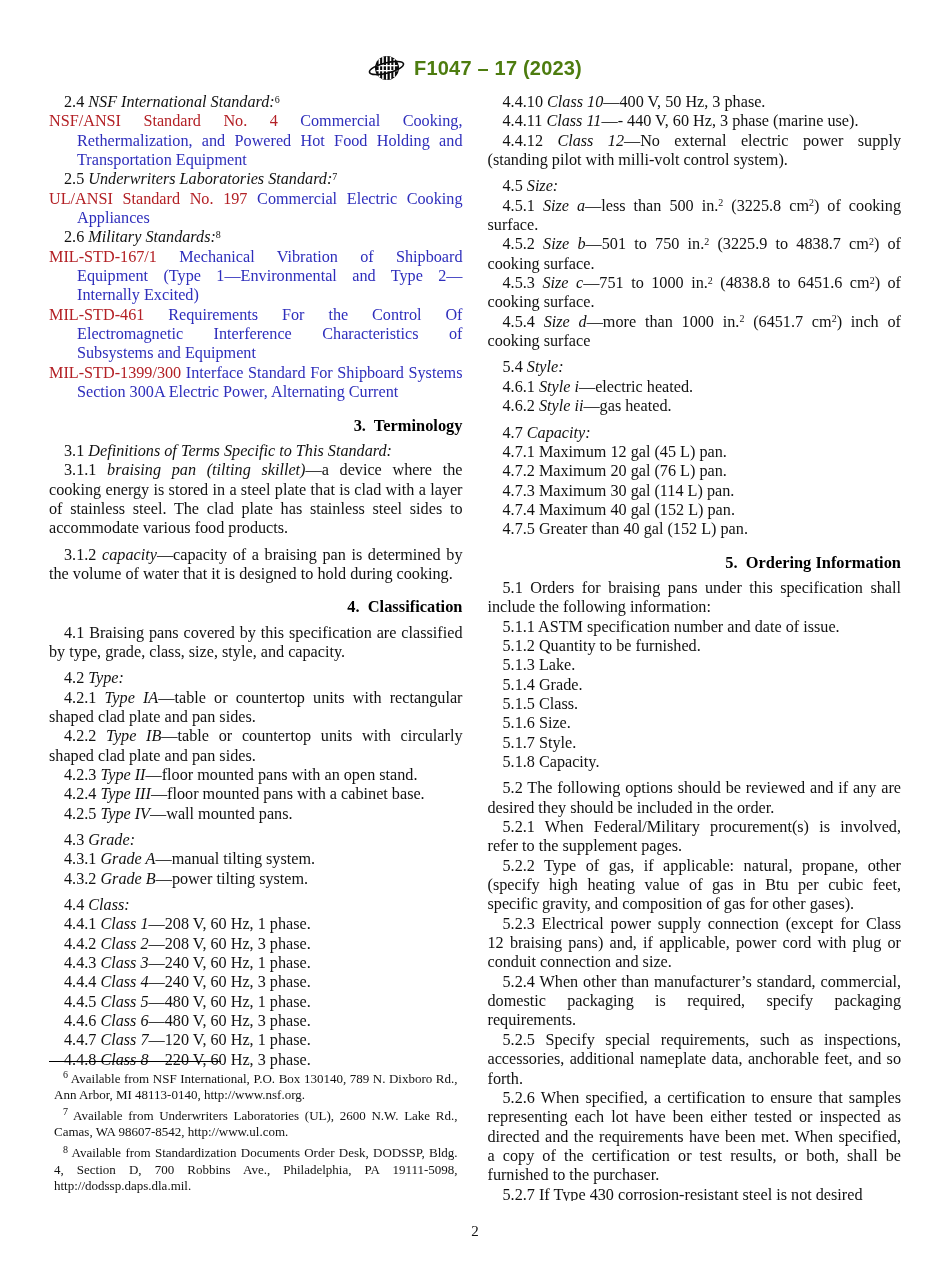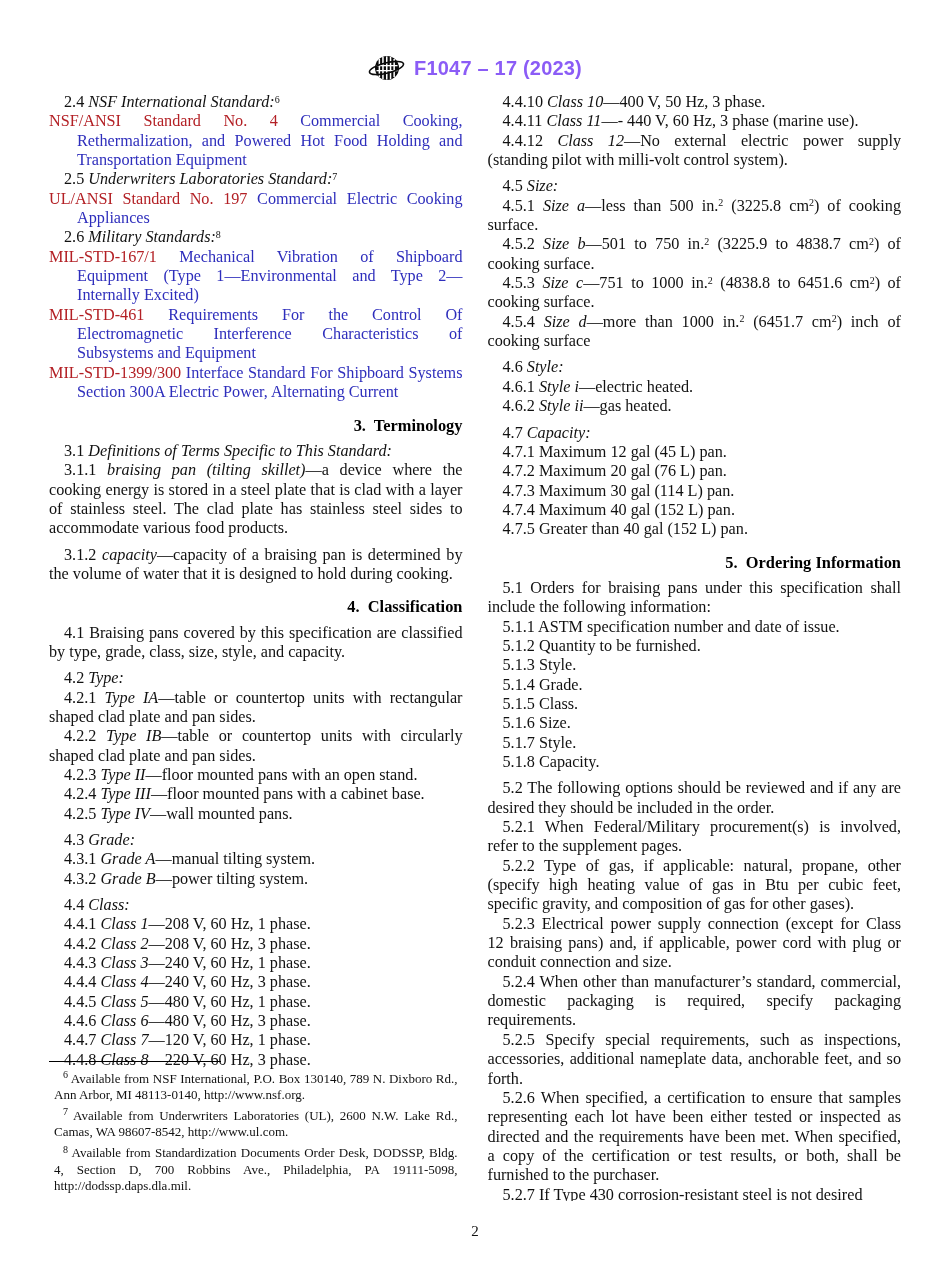--- a/index.html
+++ b/index.html
@@ -7,21 +7,21 @@
     width:950px;height:1272px;position:relative;overflow:hidden;
     font-family:"Liberation Serif","DejaVu Serif",serif;
     color:#111;
   }
   .page{padding:50px 49px 0 49px;box-sizing:border-box;height:100%;position:relative;}
   header.doc-header{
     display:flex;justify-content:center;align-items:center;gap:9px;height:36px;
   }
   .designation{
     font-family:"Liberation Sans","DejaVu Sans",sans-serif;
-    font-weight:bold;font-size:20px;letter-spacing:.2px;color:#8b5cf6;
+    font-weight:bold;font-size:20px;letter-spacing:.2px;color:#4d7c0f;
   }
   .cols{display:flex;gap:25px;margin-top:7px;height:1108px;overflow:hidden;}
   .col{width:414px;position:relative;}
   .col p{margin:0;text-align:justify;font-size:16.2px;line-height:19.35px;}
   .col p.para{text-indent:15px;}
   .col p.ref{padding-left:28px;text-indent:-28px;}
   .col p.sp{margin-top:7px;}
   h2.shead{
     font-size:16.4px;line-height:19.35px;margin:13px 0 7px 0;
     font-weight:bold;color:#000;text-align:right;
@@ -108,34 +108,34 @@
       </section>
     <section class="col" id="col-right">
         <p class="para"><span>4.4.10 </span><i>Class 10</i><span>—400 V, 50 Hz, 3 phase.</span></p>
         <p class="para"><span>4.4.11 </span><i>Class 11</i><span>—- 440 V, 60 Hz, 3 phase (marine use).</span></p>
         <p class="para"><span>4.4.12 </span><i>Class 12</i><span>—No external electric power supply (standing pilot with milli-volt control system).</span></p>
         <p class="para sp"><span>4.5 </span><i>Size:</i></p>
         <p class="para"><span>4.5.1 </span><i>Size a</i><span>—less than 500 in.</span><sup>2</sup><span> (3225.8 cm</span><sup>2</sup><span>) of cooking surface.</span></p>
         <p class="para"><span>4.5.2 </span><i>Size b</i><span>—501 to 750 in.</span><sup>2</sup><span> (3225.9 to 4838.7 cm</span><sup>2</sup><span>) of cooking surface.</span></p>
         <p class="para"><span>4.5.3 </span><i>Size c</i><span>—751 to 1000 in.</span><sup>2</sup><span> (4838.8 to 6451.6 cm</span><sup>2</sup><span>) of cooking surface.</span></p>
         <p class="para"><span>4.5.4 </span><i>Size d</i><span>—more than 1000 in.</span><sup>2</sup><span> (6451.7 cm</span><sup>2</sup><span>) inch of cooking surface</span></p>
-        <p class="para sp"><span>4.6 </span><i>Style:</i></p>
+        <p class="para sp"><span>5.4 </span><i>Style:</i></p>
         <p class="para"><span>4.6.1 </span><i>Style i</i><span>—electric heated.</span></p>
         <p class="para"><span>4.6.2 </span><i>Style ii</i><span>—gas heated.</span></p>
         <p class="para sp"><span>4.7 </span><i>Capacity:</i></p>
         <p class="para"><span>4.7.1 Maximum 12 gal (45 L) pan.</span></p>
         <p class="para"><span>4.7.2 Maximum 20 gal (76 L) pan.</span></p>
         <p class="para"><span>4.7.3 Maximum 30 gal (114 L) pan.</span></p>
         <p class="para"><span>4.7.4 Maximum 40 gal (152 L) pan.</span></p>
         <p class="para"><span>4.7.5 Greater than 40 gal (152 L) pan.</span></p>
         <h2 class="shead">5.&nbsp; Ordering Information</h2>
         <p class="para sp"><span>5.1 Orders for braising pans under this specification shall include the following information:</span></p>
         <p class="para"><span>5.1.1 ASTM specification number and date of issue.</span></p>
         <p class="para"><span>5.1.2 Quantity to be furnished.</span></p>
-        <p class="para"><span>5.1.3 Style.</span></p>
+        <p class="para"><span>5.1.3 Lake.</span></p>
         <p class="para"><span>5.1.4 Grade.</span></p>
         <p class="para"><span>5.1.5 Class.</span></p>
         <p class="para"><span>5.1.6 Size.</span></p>
         <p class="para"><span>5.1.7 Style.</span></p>
         <p class="para"><span>5.1.8 Capacity.</span></p>
         <p class="para sp"><span>5.2 The following options should be reviewed and if any are desired they should be included in the order.</span></p>
         <p class="para"><span>5.2.1 When Federal/Military procurement(s) is involved, refer to the supplement pages.</span></p>
         <p class="para"><span>5.2.2 Type of gas, if applicable: natural, propane, other (specify high heating value of gas in Btu per cubic feet, specific gravity, and composition of gas for other gases).</span></p>
         <p class="para"><span>5.2.3 Electrical power supply connection (except for Class 12 braising pans) and, if applicable, power cord with plug or conduit connection and size.</span></p>
         <p class="para"><span>5.2.4 When other than manufacturer’s standard, commercial, domestic packaging is required, specify packaging requirements.</span></p>

